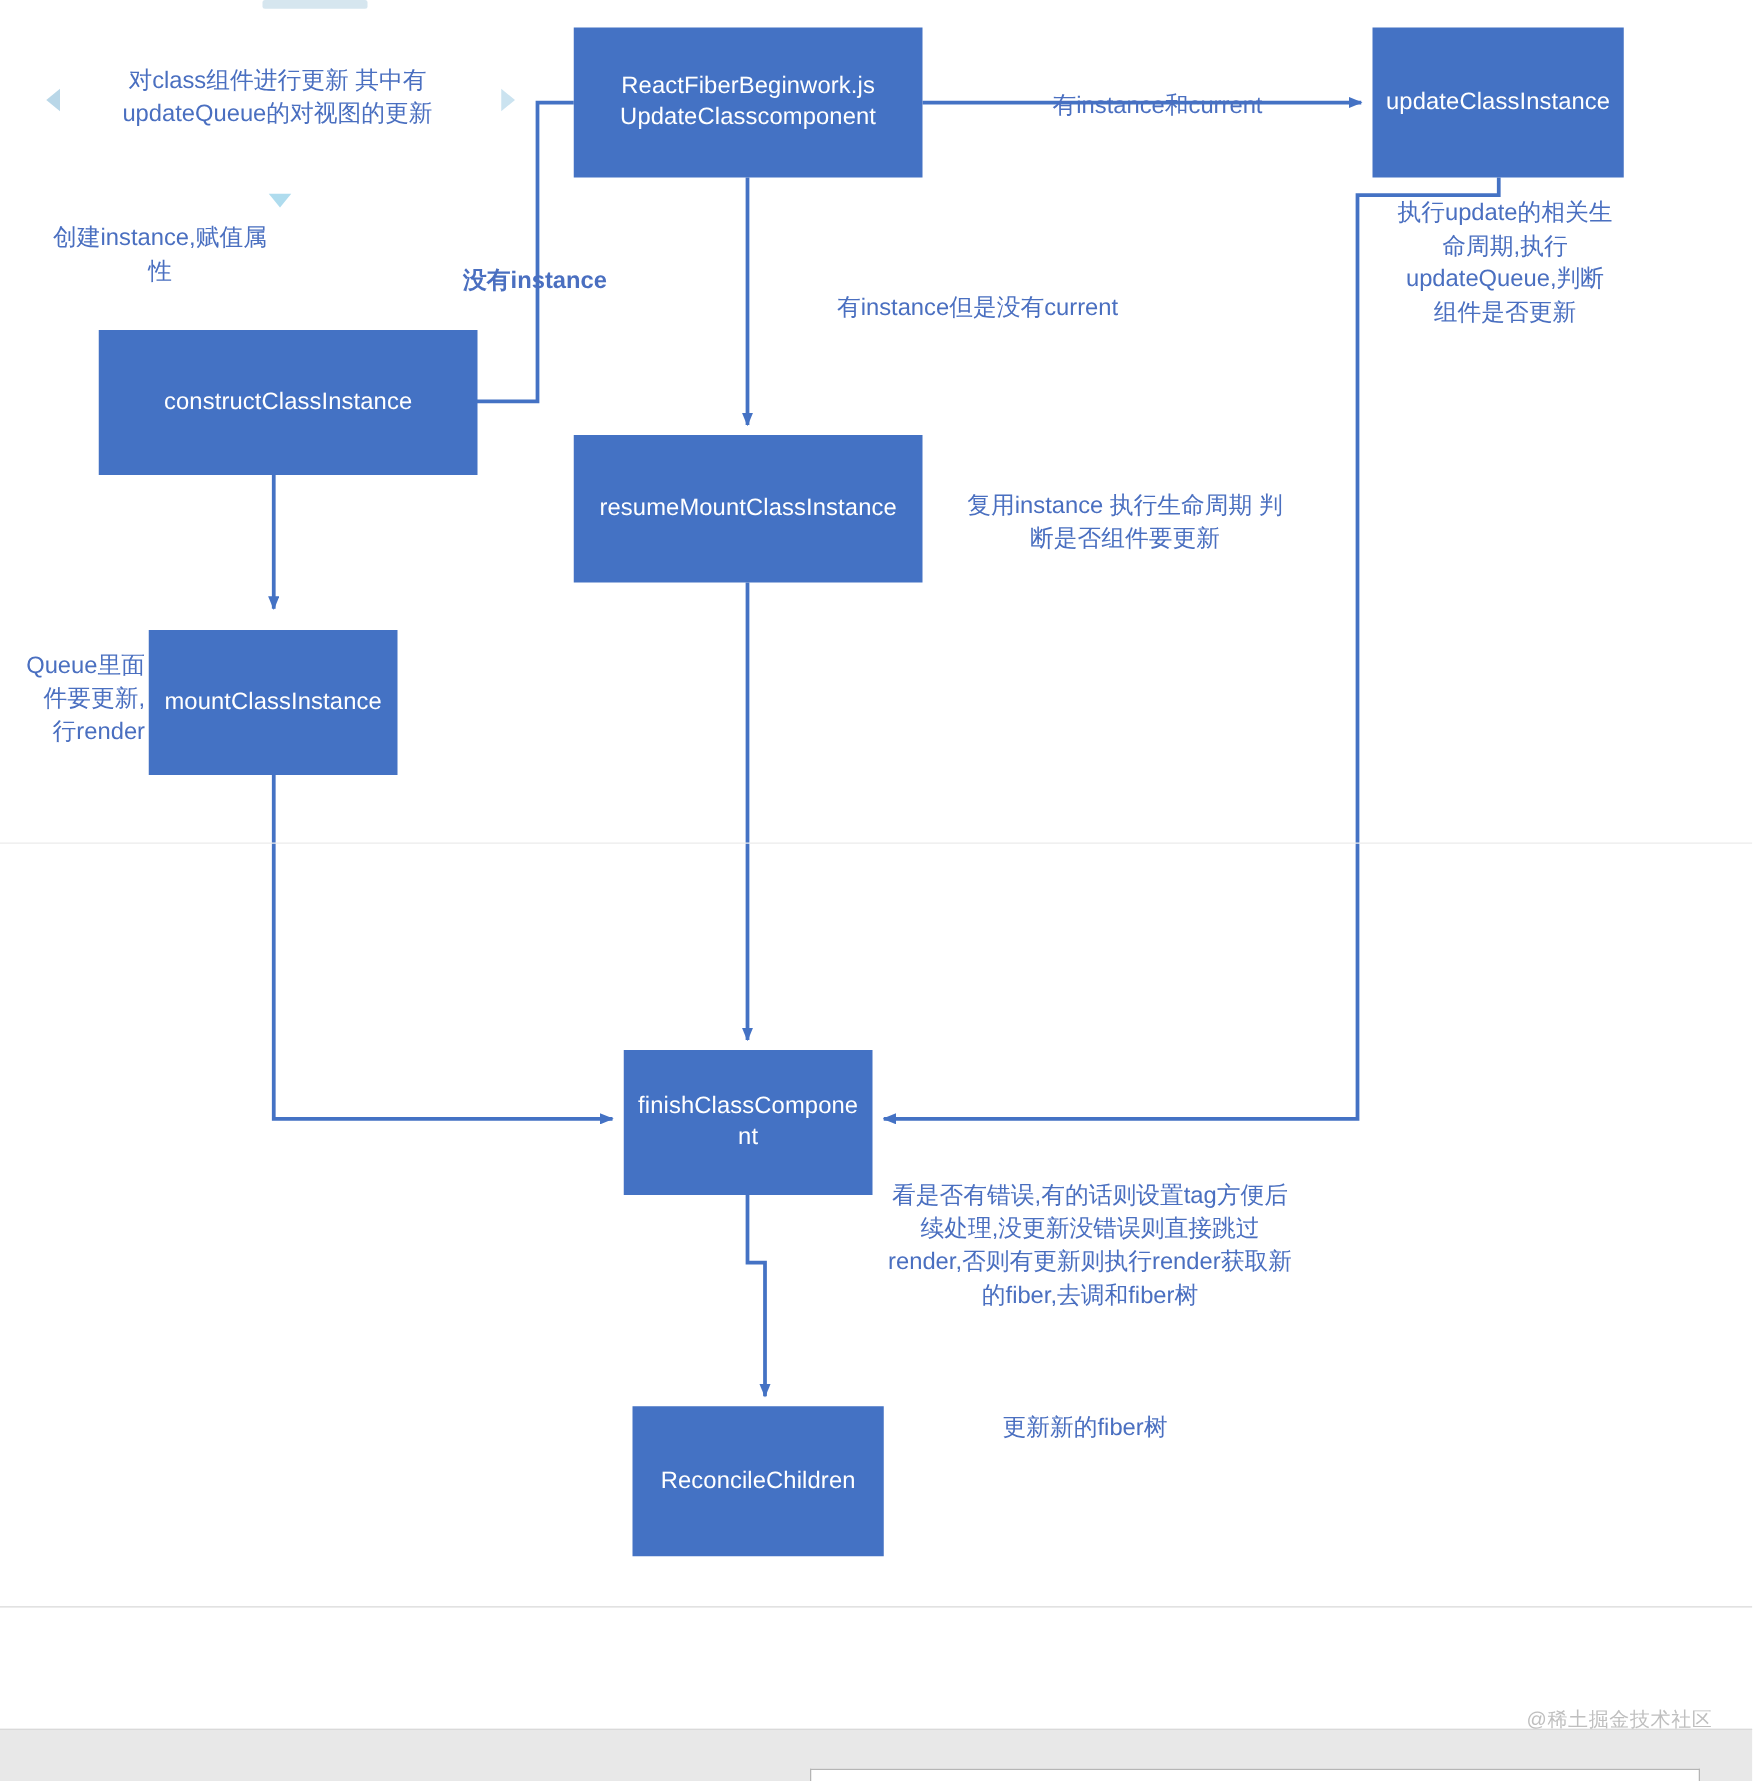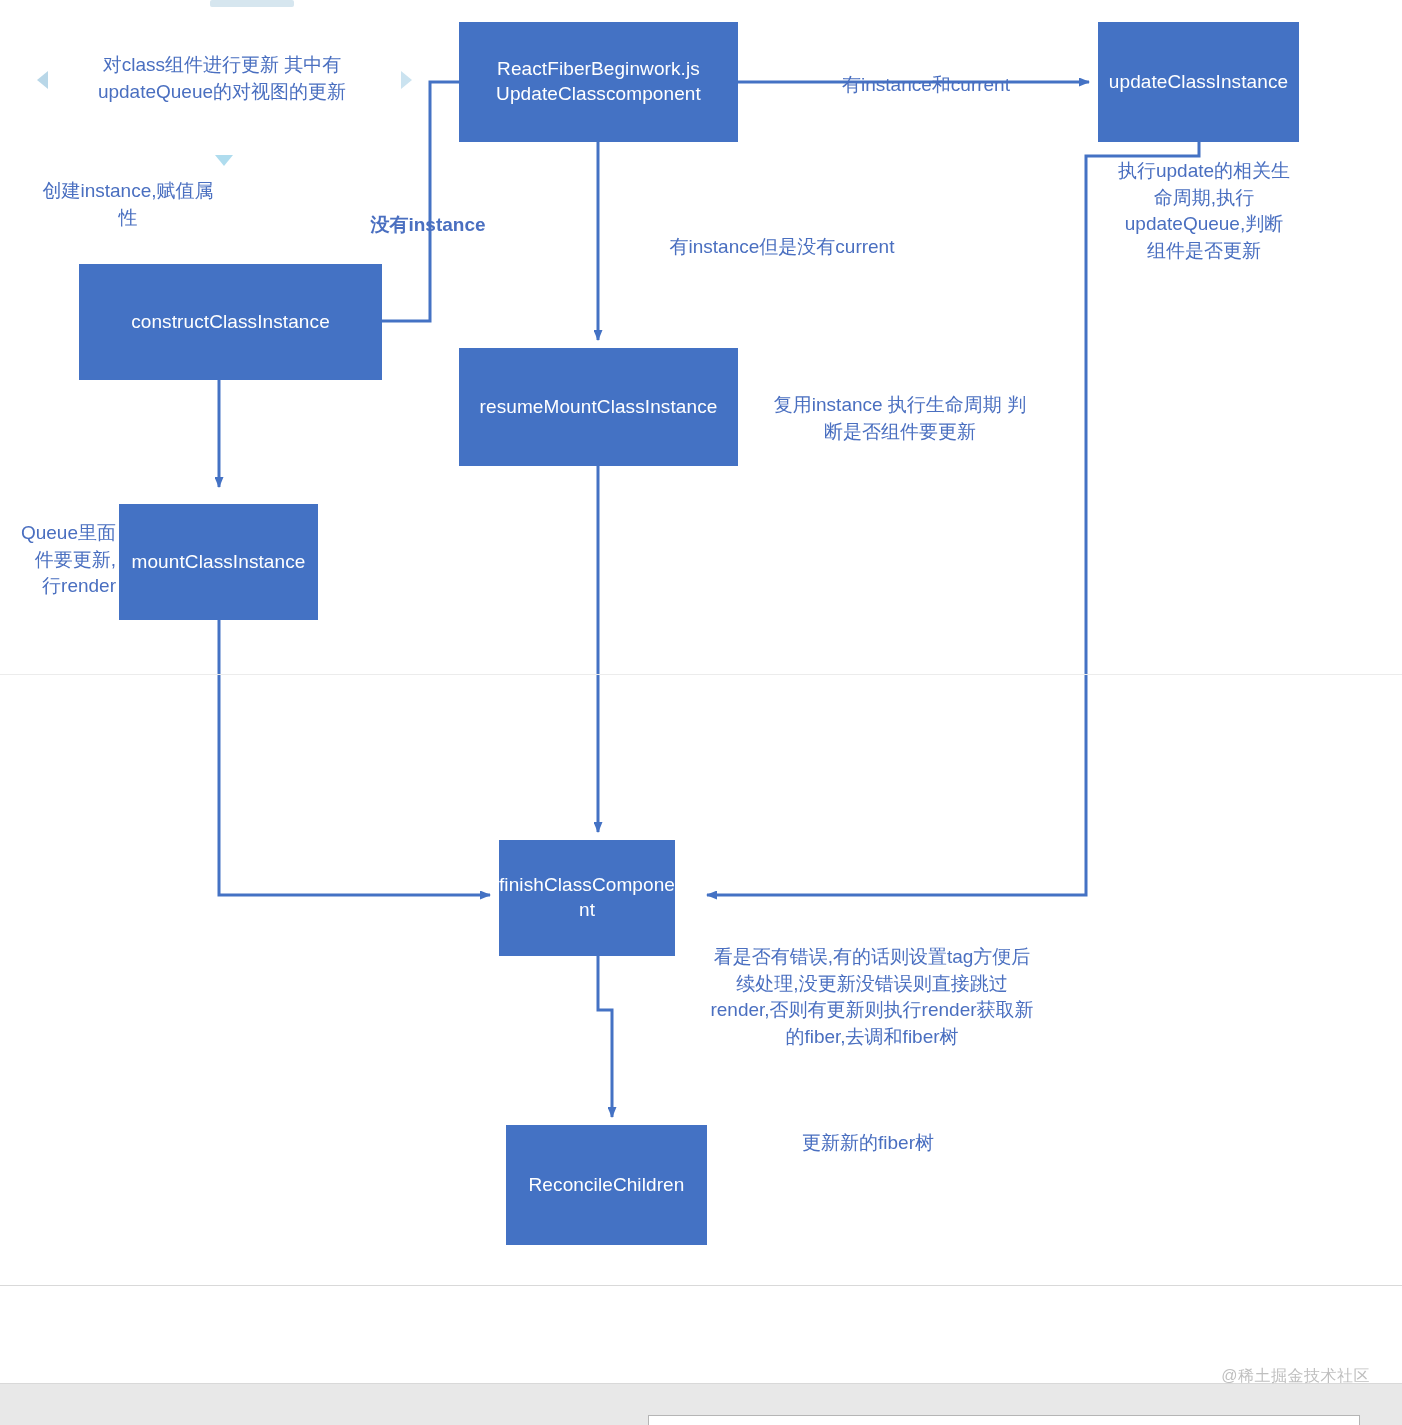--- a/index.html
+++ b/index.html
@@ -174,21 +174,21 @@
 UpdateClasscomponent</div>
 
     <div class="node" style="left:1098px; top:22px; width:201px; height:120px;">updateClassInstance</div>
 
     <div class="node" style="left:79px; top:264px; width:303px; height:116px;">constructClassInstance</div>
 
     <div class="node" style="left:459px; top:348px; width:279px; height:118px;">resumeMountClassInstance</div>
 
     <div class="node" style="left:119px; top:504px; width:199px; height:116px;">mountClassInstance</div>
 
-    <div class="node" style="left:499px; top:840px; width:176px; height:116px;">finishClassCompone
+    <div class="node" style="left:499px; top:840px; width:199px; height:116px;">finishClassCompone
 nt</div>
 
     <div class="node" style="left:506px; top:1125px; width:201px; height:120px;">ReconcileChildren</div>
 
     <div class="note" style="left:62px; top:52px; width:320px;">对class组件进行更新 其中有
 updateQueue的对视图的更新</div>
 
     <div class="note" style="left:28px; top:178px; width:200px;">创建instance,赋值属
 性</div>
 

